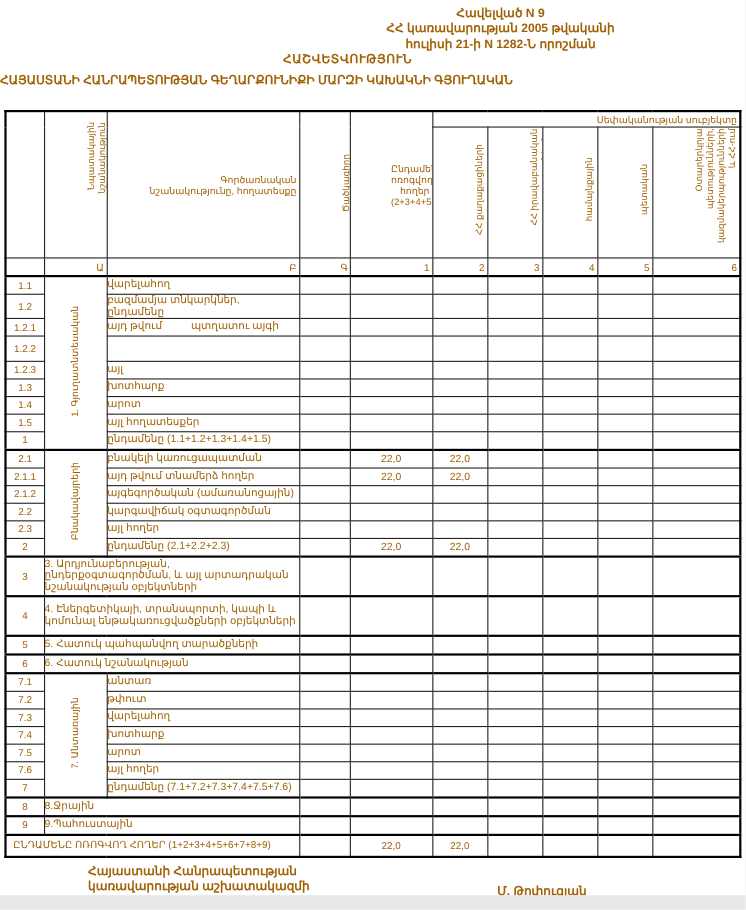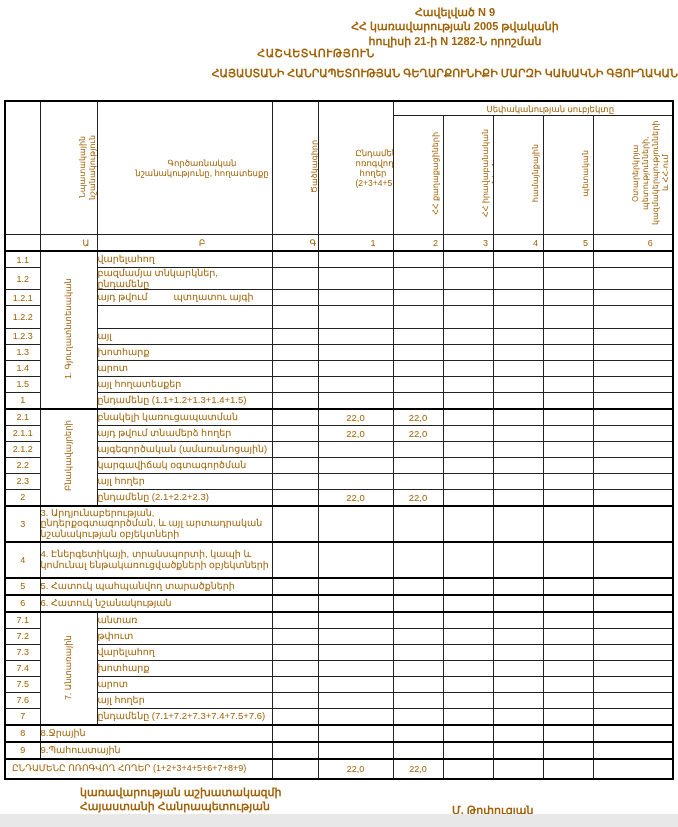--- a/index.html
+++ b/index.html
@@ -10,30 +10,30 @@
   }
   .appendix{
     position:absolute;top:5px;left:240px;width:430px;text-align:center;
     font-weight:bold;font-size:11px;line-height:1.3;
   }
   .report-label{
     position:absolute;top:47px;left:0;width:632px;text-align:center;
     font-weight:bold;font-size:11px;letter-spacing:.5px;
   }
   .main-title{
-    position:absolute;top:66px;left:0;width:678px;text-align:right;
+    position:absolute;top:66px;left:0;width:678px;text-align:left;
     font-weight:bold;font-size:11px;line-height:1.35;
   }
   table.report{
     position:absolute;top:100px;left:4px;width:668px;
     border-collapse:collapse;table-layout:fixed;
     border:2px solid #000;
   }
   th,td{border:1px solid #222;padding:0 2px;overflow:hidden;}
-  thead th{font-weight:normal;vertical-align:middle;text-align:center;padding-left:37px;}
+  thead th{font-weight:normal;vertical-align:middle;text-align:right;padding-left:37px;}
   .h1 .own-title{height:13px;font-size:8.5px;}
   .h2 th{height:118px;}
   .hc{font-size:8.5px;line-height:1.2;}
   .nn-h{font-size:8px;}
   .vert{
     display:inline-block;
     writing-mode:vertical-rl;transform:rotate(180deg);
     font-size:8px;line-height:1.25;max-height:112px;
     white-space:normal;
   }
@@ -442,19 +442,19 @@
           <td class="val">22,0</td>
           <td class="val"></td>
           <td class="val"></td>
           <td class="val"></td>
           <td class="val"></td>
         </tr>
       </tbody>
   </table>
 
   <div class="footer-block">
+    <div>Հայաստանի Հանրապետության</div>
     <div>կառավարության աշխատակազմի</div>
-    <div>Հայաստանի Հանրապետության</div>
     <div>ղեկավար-նախարար</div>
   </div>
   <div class="signature">Մ. Թոփուզյան</div>
 
 </div>
 
 </body></html>

